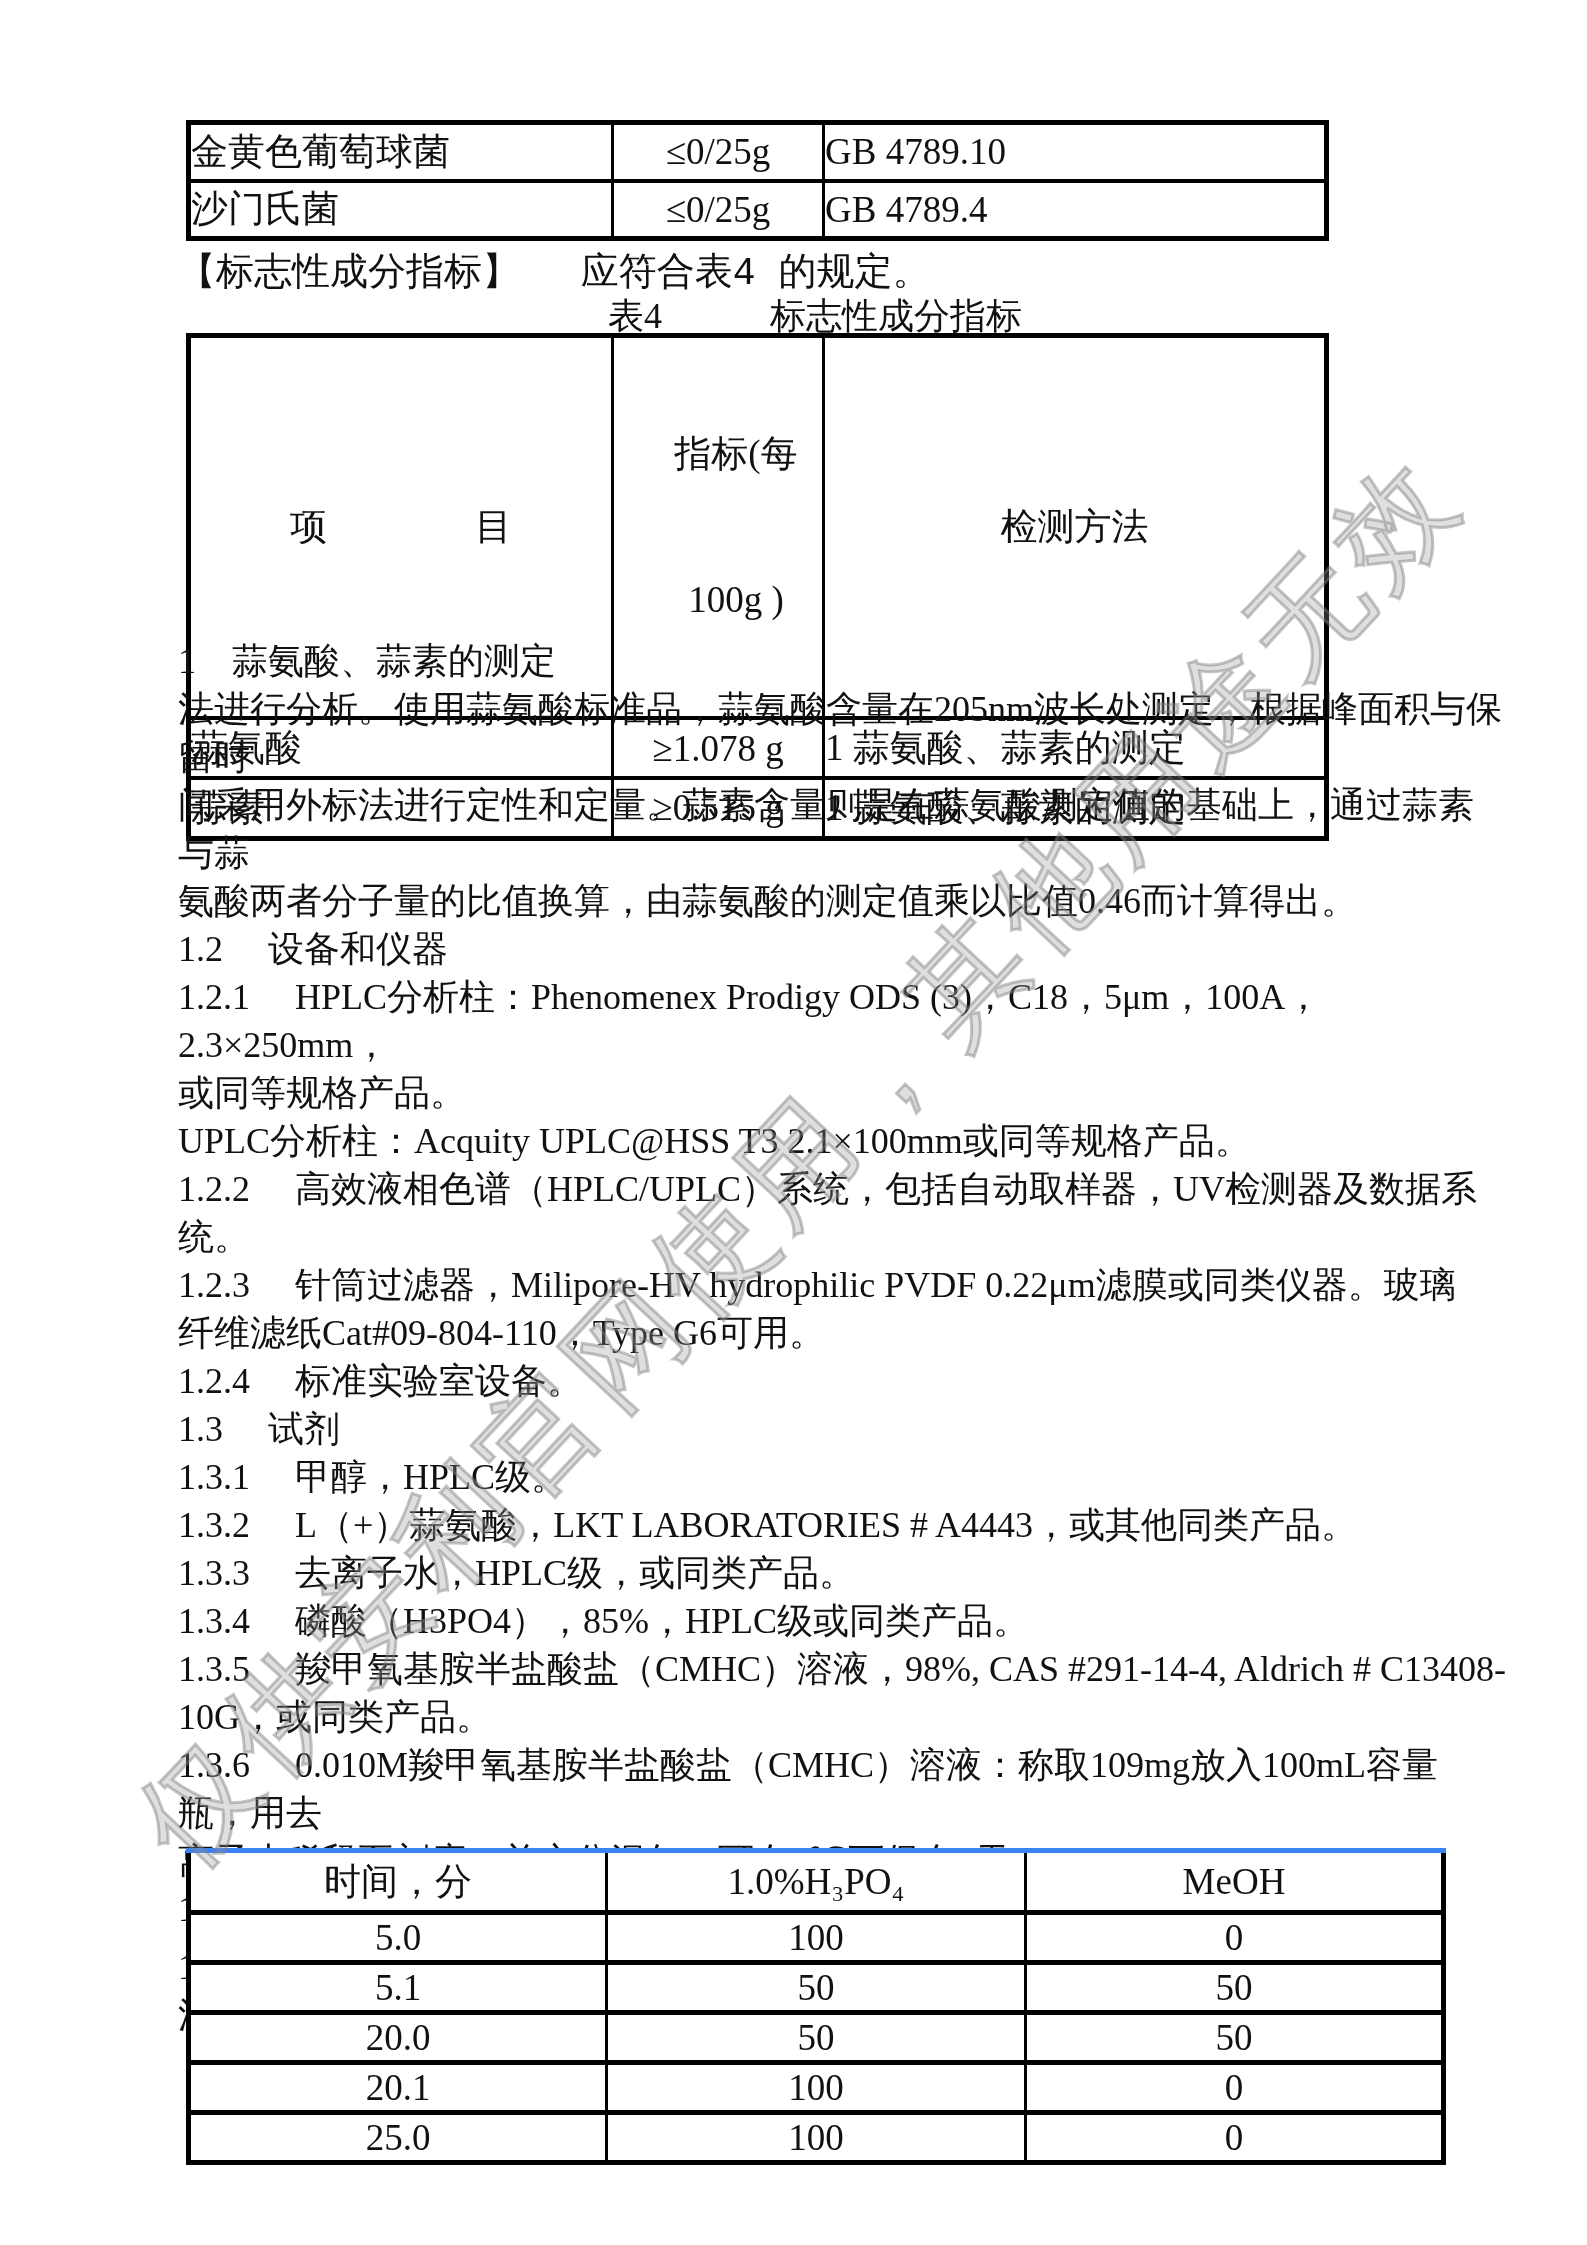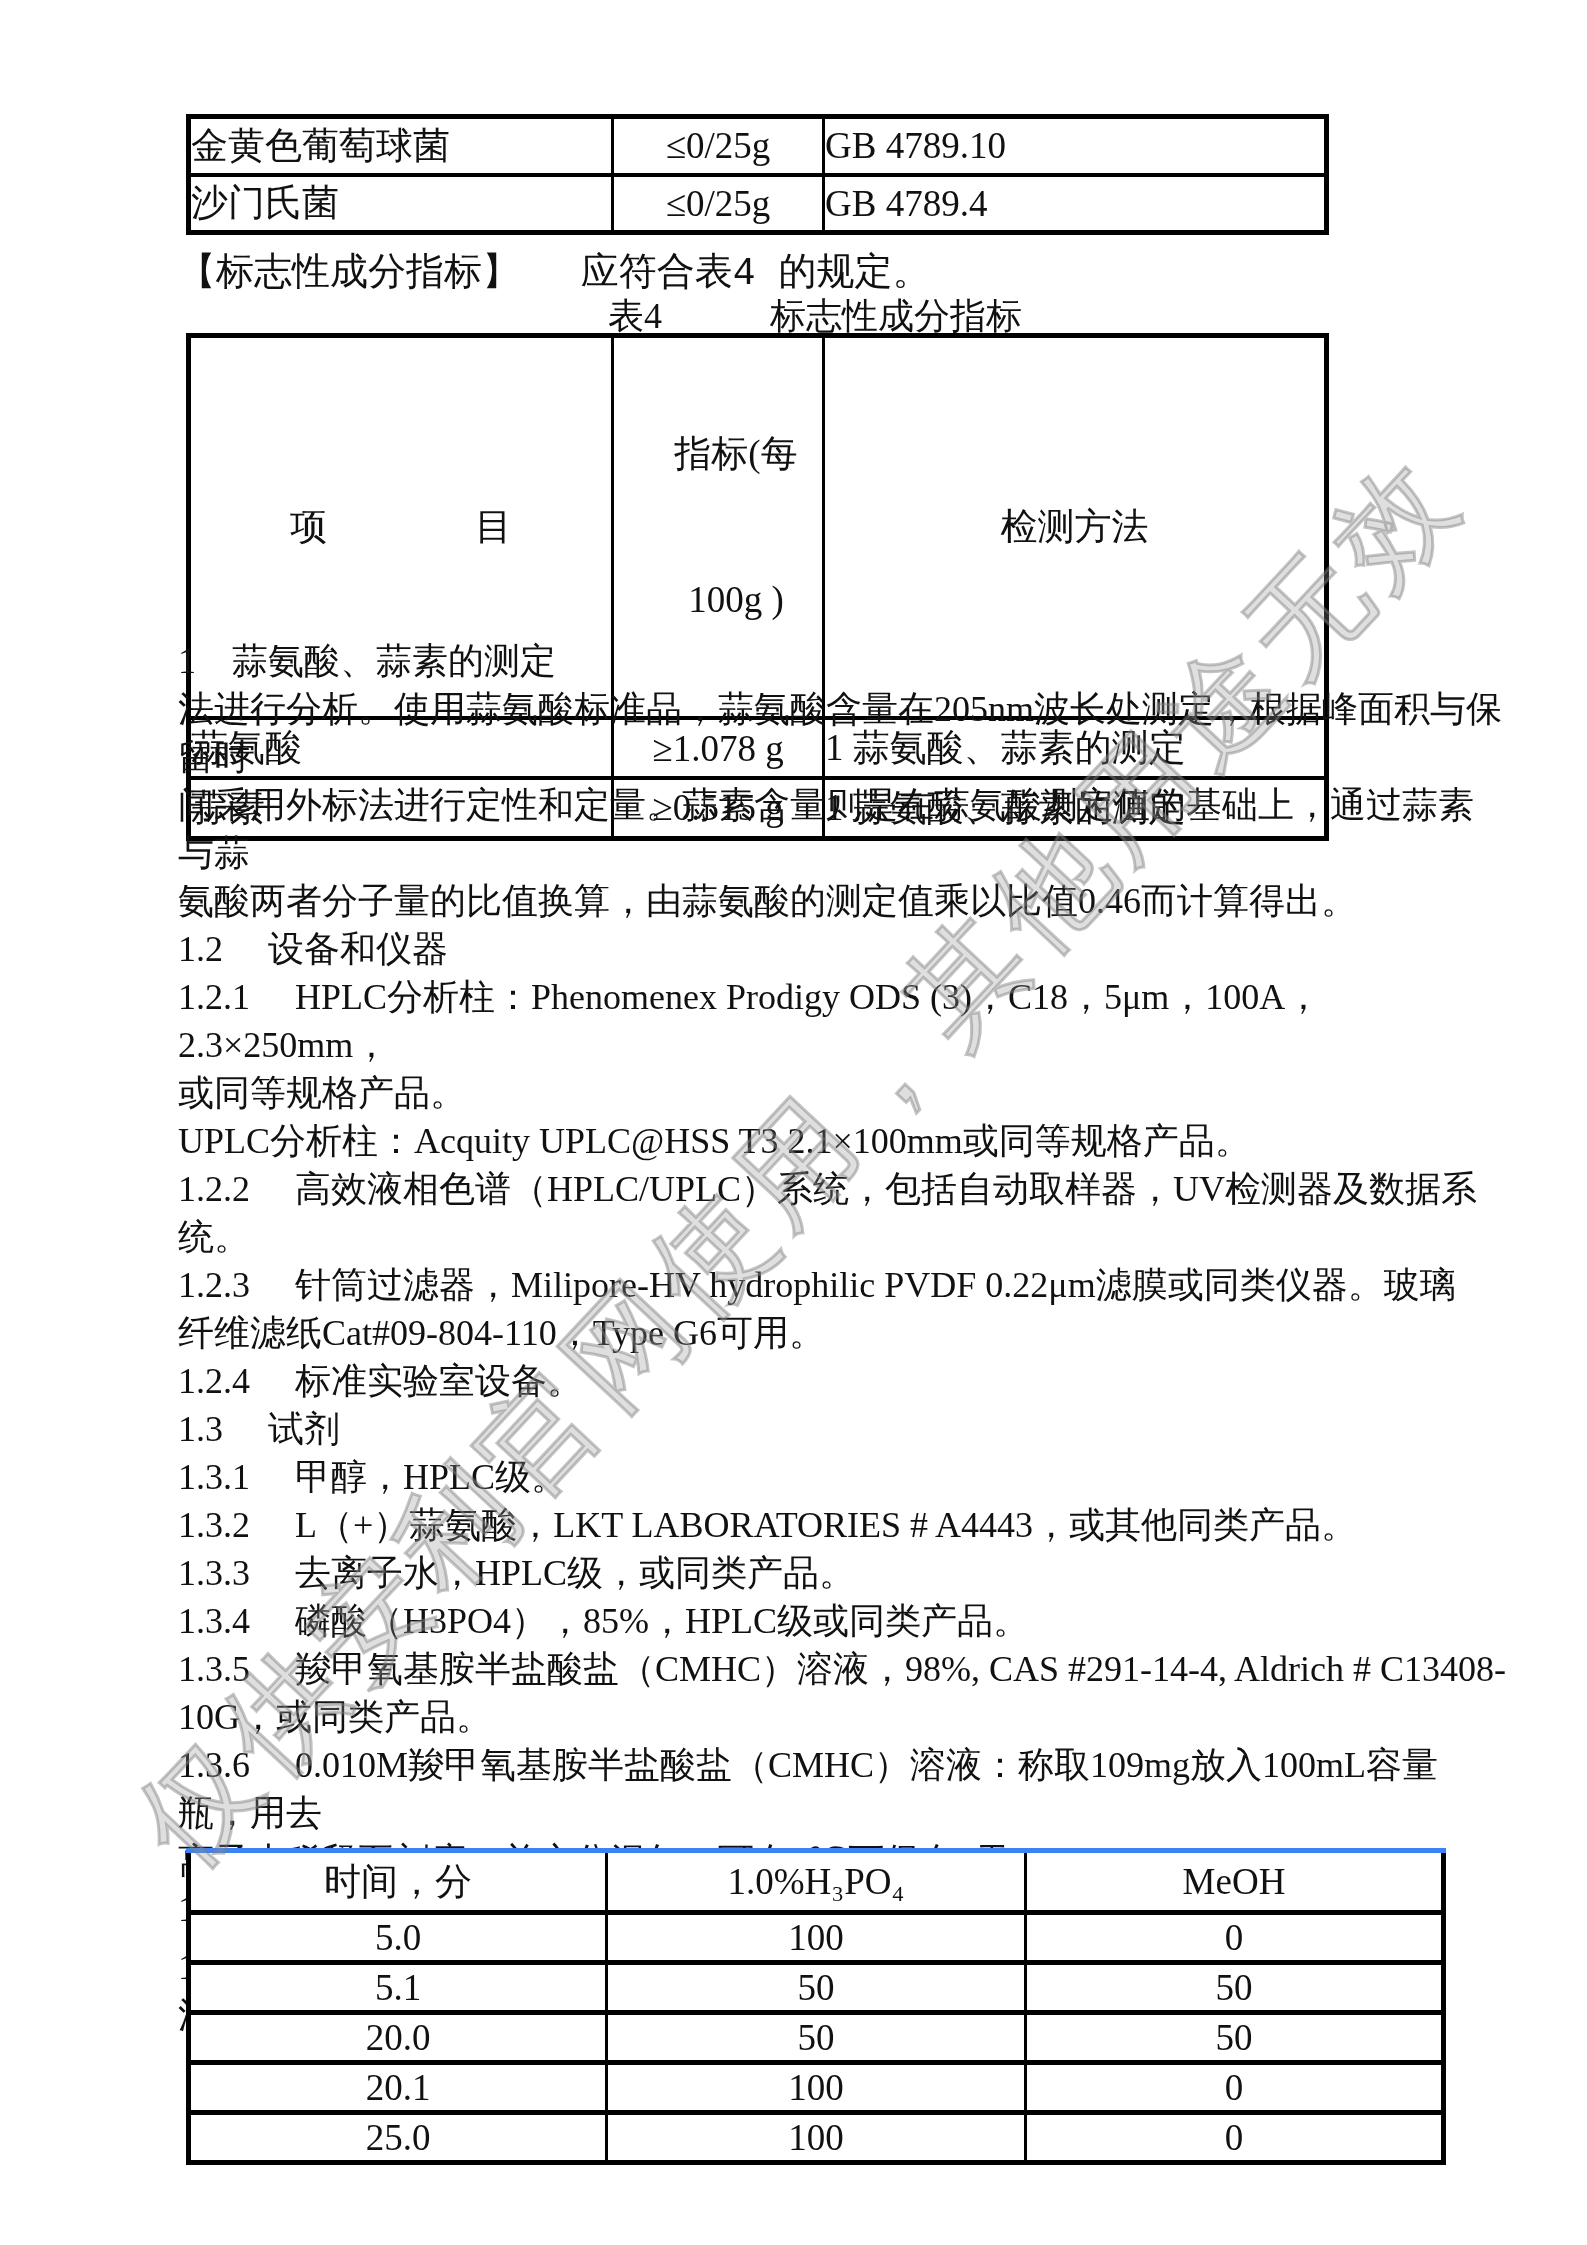--- a/index.html
+++ b/index.html
@@ -17,21 +17,21 @@
   .doc-table td{
     border-left:3px solid #000;border-right:3px solid #000;
     border-top:4px solid #000;border-bottom:4px solid #000;
     font-size:37px;overflow:hidden;white-space:pre;
     vertical-align:middle;padding:0;
   }
   .doc-table{border:5px solid #000;}
   .cell-left{text-align:left;padding-left:42px;}
   .cell-left-sm{text-align:left;padding-left:22px;}
   .cell-center{text-align:center;}
-  #top-table{left:186px;top:114px;width:1138px;border-radius:30px;}
+  #top-table{left:186px;top:120px;width:1138px;border-radius:30px;}
   #top-table tr{height:58px;}
   #table4{left:186px;top:333px;width:1138px;}
   #table4 tr.hdr{height:128px;}
   #table4 tr.data{height:60px;margin-left:42px;}
   #table4 .two-line div{line-height:60px;margin-left:36px;}
   #gradient-table{left:186px;top:1848px;width:1255px;}
   #gradient-table td{border-top:5px solid #3b82f6;border-bottom:5px solid #000;}
   #gradient-table tr.hdr{height:62px;}
   #gradient-table tr.data{height:50px;}
   

